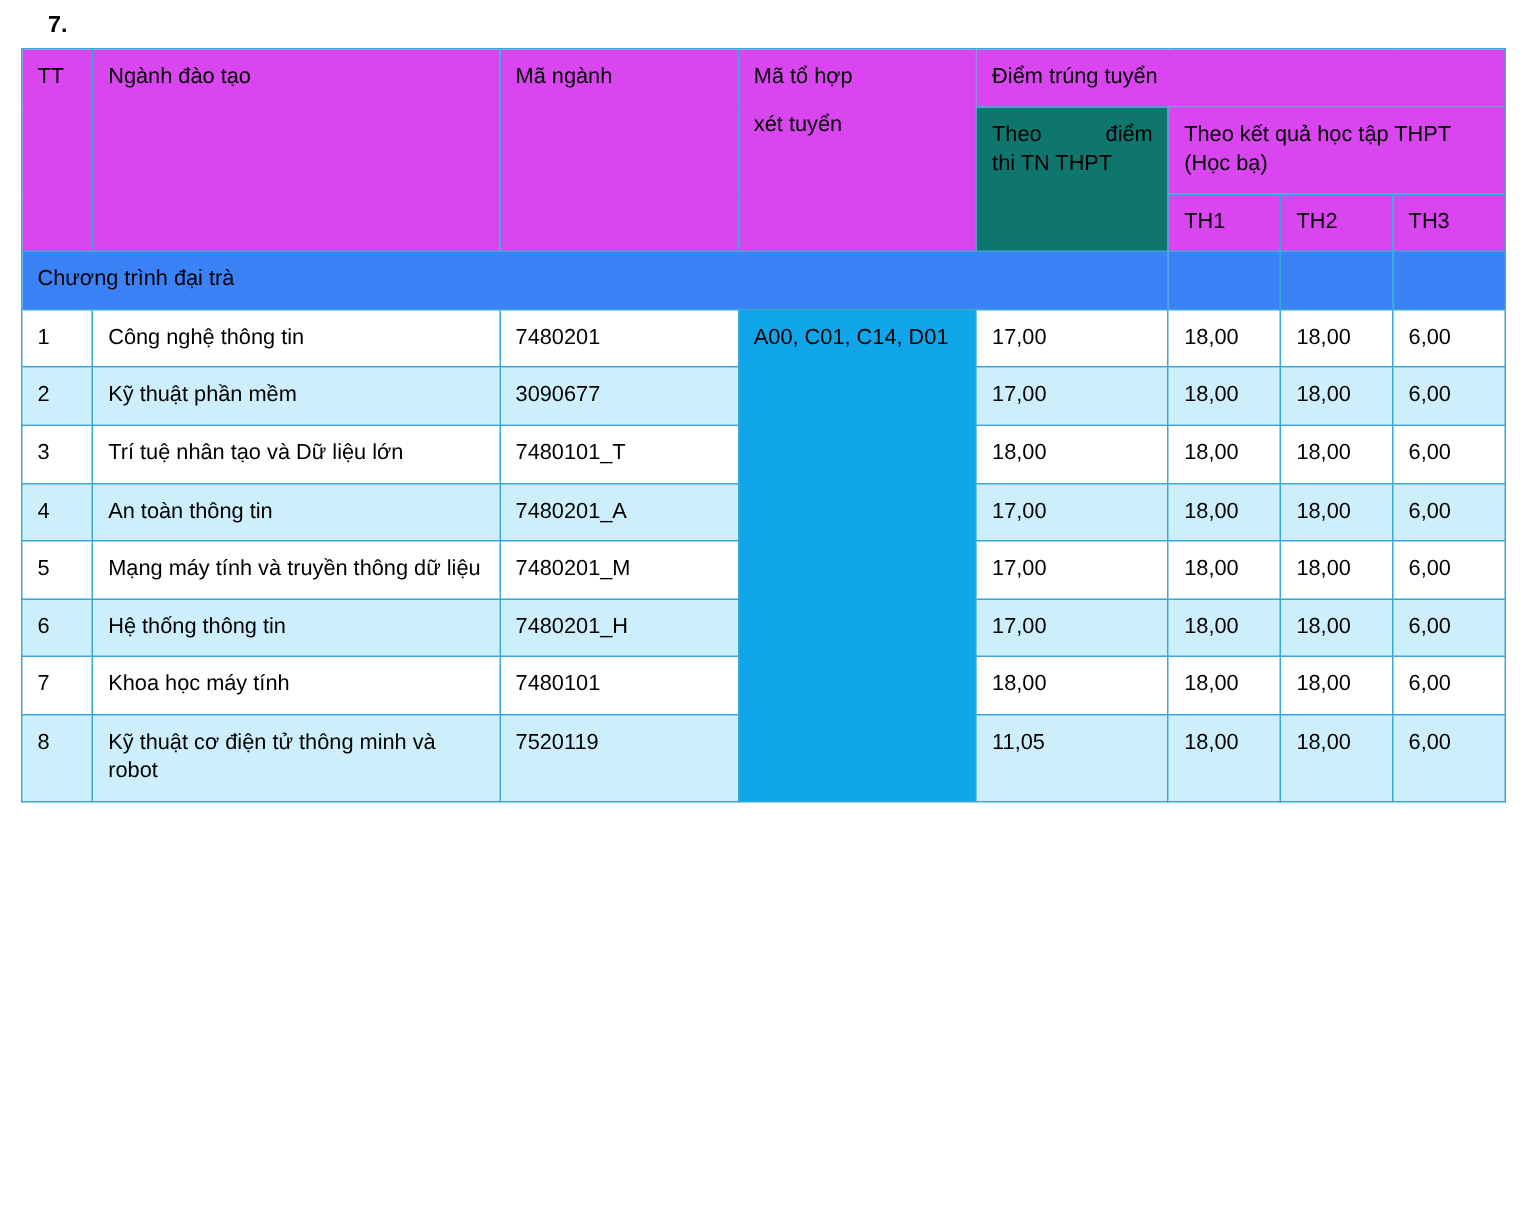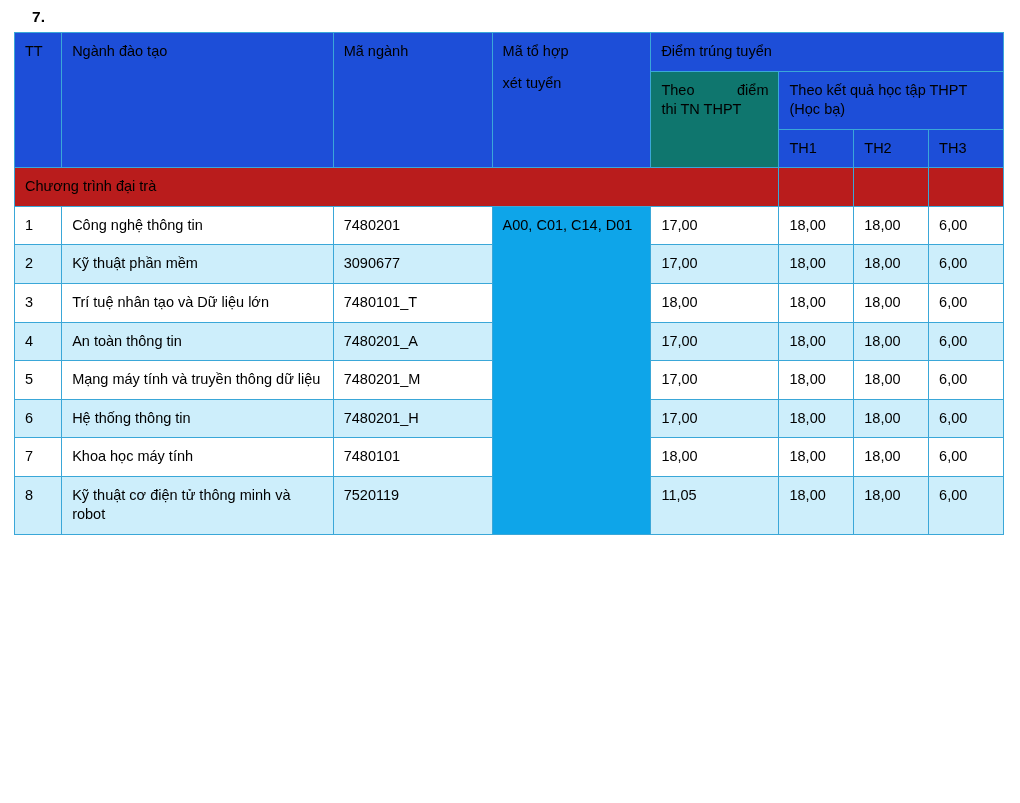--- a/index.html
+++ b/index.html
@@ -45,30 +45,30 @@
   }
   table.score th, table.score td {
     border: 1px solid #3aa7d8;
     padding: 9px 10px;
     vertical-align: top;
     text-align: left;
     font-weight: normal;
     line-height: 1.35;
   }
   .hdr {
-    background: #1d4ed8;
+    background: #d946ef;
     font-weight: bold;
     vertical-align: top;
   }
   .hdr-just {
     text-align: justify;
     text-align-last: justify;
   }
   .section-row td {
-    background: #b91c1c;
+    background: #3b82f6;
     font-weight: bold;
   }
   .row-alt td {
     background: #cdeefb;
   }
   .row-plain td {
     background: #ffffff;
   }
   .c-tt { width: 46px; }
   .c-name { width: 265px; }

